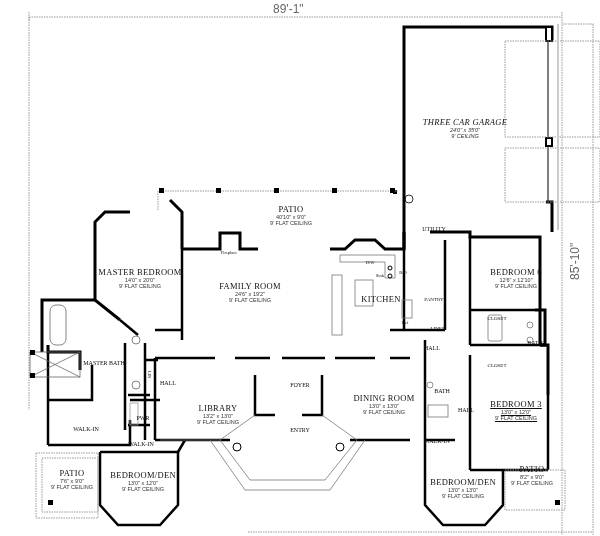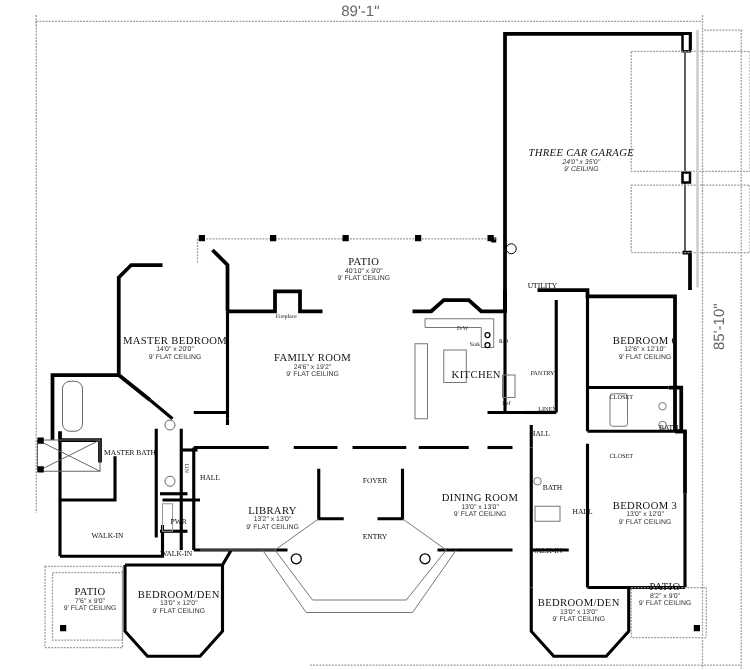--- a/index.html
+++ b/index.html
@@ -195,21 +195,21 @@
   <span class="ceil">9' FLAT CEILING</span>
 </div>
 <div class="lbl" style="left:381px;top:295px;text-align:center;">
   <span class="name">KITCHEN</span>
 </div>
 <div class="lbl" style="left:516px;top:268px;">
   <span class="name">BEDROOM 6</span>
   <span class="dim">12'6" x 12'10"</span>
   <span class="ceil">9' FLAT CEILING</span>
 </div>
-<div class="lbl" style="left:516px;top:400px;">
+<div class="lbl" style="left:516px;top:400px;text-decoration:underline;">
   <span class="name">BEDROOM 3</span>
   <span class="dim">13'0" x 12'0"</span>
   <span class="ceil">9' FLAT CEILING</span>
 </div>
 <div class="lbl" style="left:218px;top:384px;margin-top:20px;">
   <span class="name">LIBRARY</span>
   <span class="dim">13'2" x 13'0"</span>
   <span class="ceil">9' FLAT CEILING</span>
 </div>
 <div class="lbl" style="left:384px;top:394px;">

